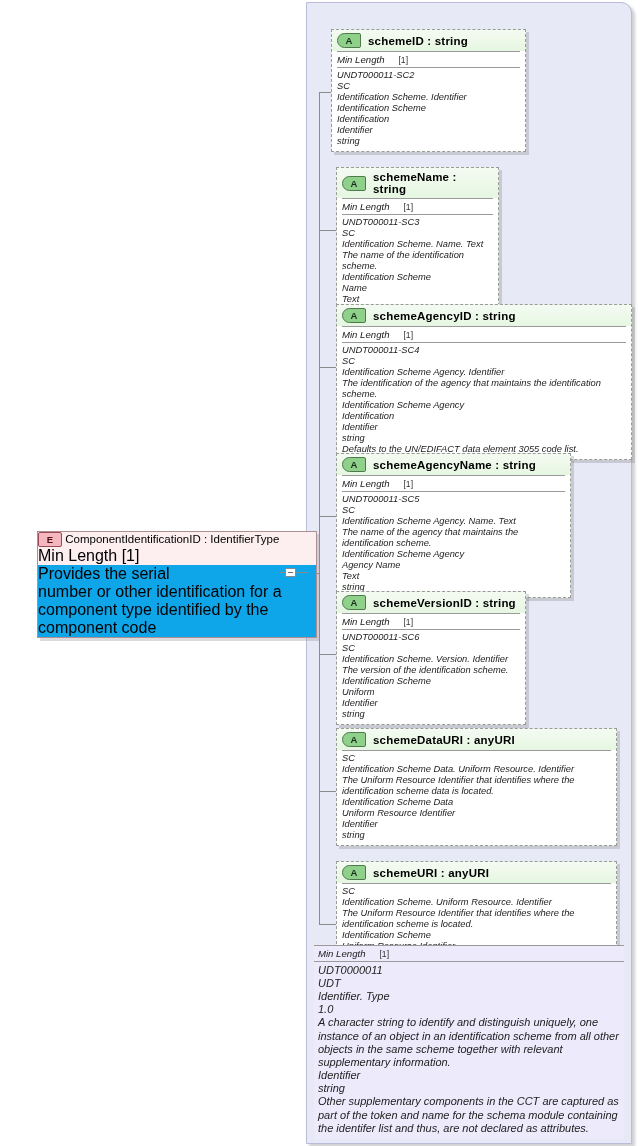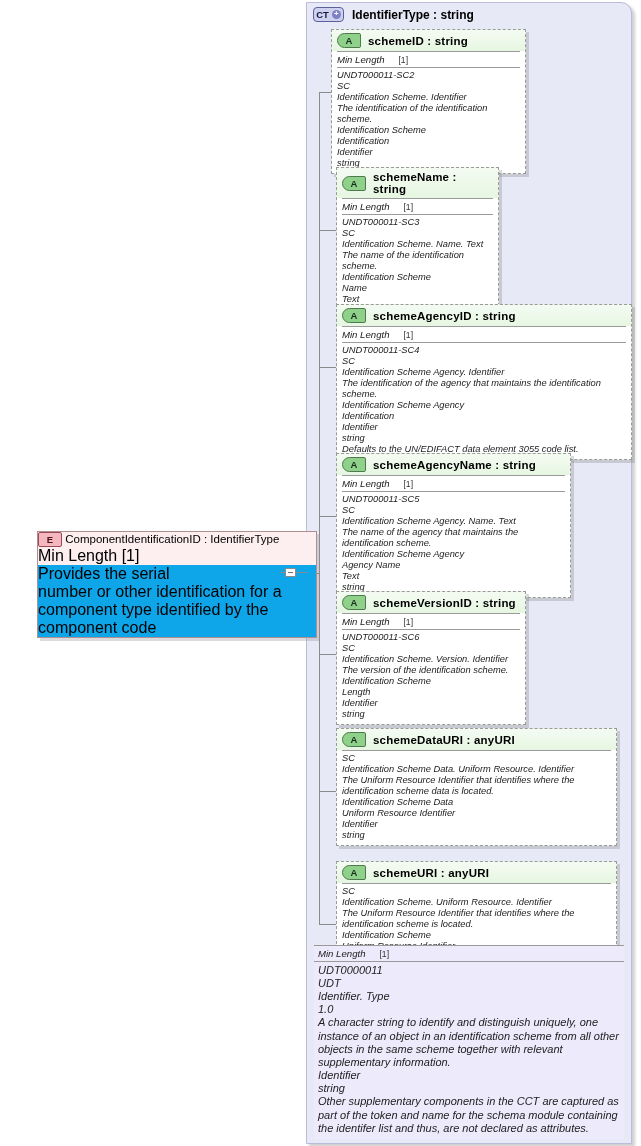--- a/index.html
+++ b/index.html
@@ -116,46 +116,38 @@
   }
   .conn-box::before{
     content:"";position:absolute;left:2px;top:3px;width:5px;height:1px;
     background:#6f6f6f;
   }
 </style>
 </head>
 <body>
 
 <div id="ct-container">
-  <div class="ct-hdr">
-    <span class="badge badge-ct">
-      <span>CT</span>
-        <span class="plus">+</span>
-    </span>
-    <span>IdentifierType : string</span>
-  </div>
 
   <div id="attr-host">
       <div class="xbox attrbox" style="left: 24px; top: 26px; width: 195px;">
         <div class="hdr">
           <span class="badge badge-a">A</span>
           <span>schemeID : string</span>
         </div>
         <div class="inner">
           <div class="rowsep"></div>
           <div class="facet">
             <span>Min Length</span>
             <span class="card">[1]</span>
           </div>
           <div class="rowsep"></div>
           <div class="doc">
             <div>UNDT000011-SC2</div>
             <div>SC</div>
             <div>Identification Scheme. Identifier</div>
-            <div>The identification of the identification scheme.</div>
             <div>Identification Scheme</div>
             <div>Identification</div>
             <div>Identifier</div>
             <div>string</div>
           </div>
         </div>
       </div>
       <div class="xbox attrbox" style="left: 29px; top: 164px; width: 163px;">
         <div class="hdr">
           <span class="badge badge-a">A</span>
@@ -240,21 +232,21 @@
             <span>Min Length</span>
             <span class="card">[1]</span>
           </div>
           <div class="rowsep"></div>
           <div class="doc">
             <div>UNDT000011-SC6</div>
             <div>SC</div>
             <div>Identification Scheme. Version. Identifier</div>
             <div>The version of the identification scheme.</div>
             <div>Identification Scheme</div>
-            <div>Length</div>
+            <div>Uniform</div>
             <div>Identifier</div>
             <div>string</div>
           </div>
         </div>
       </div>
       <div class="xbox attrbox" style="left: 29px; top: 725px; width: 281px;">
         <div class="hdr">
           <span class="badge badge-a">A</span>
           <span>schemeDataURI : anyURI</span>
         </div>

